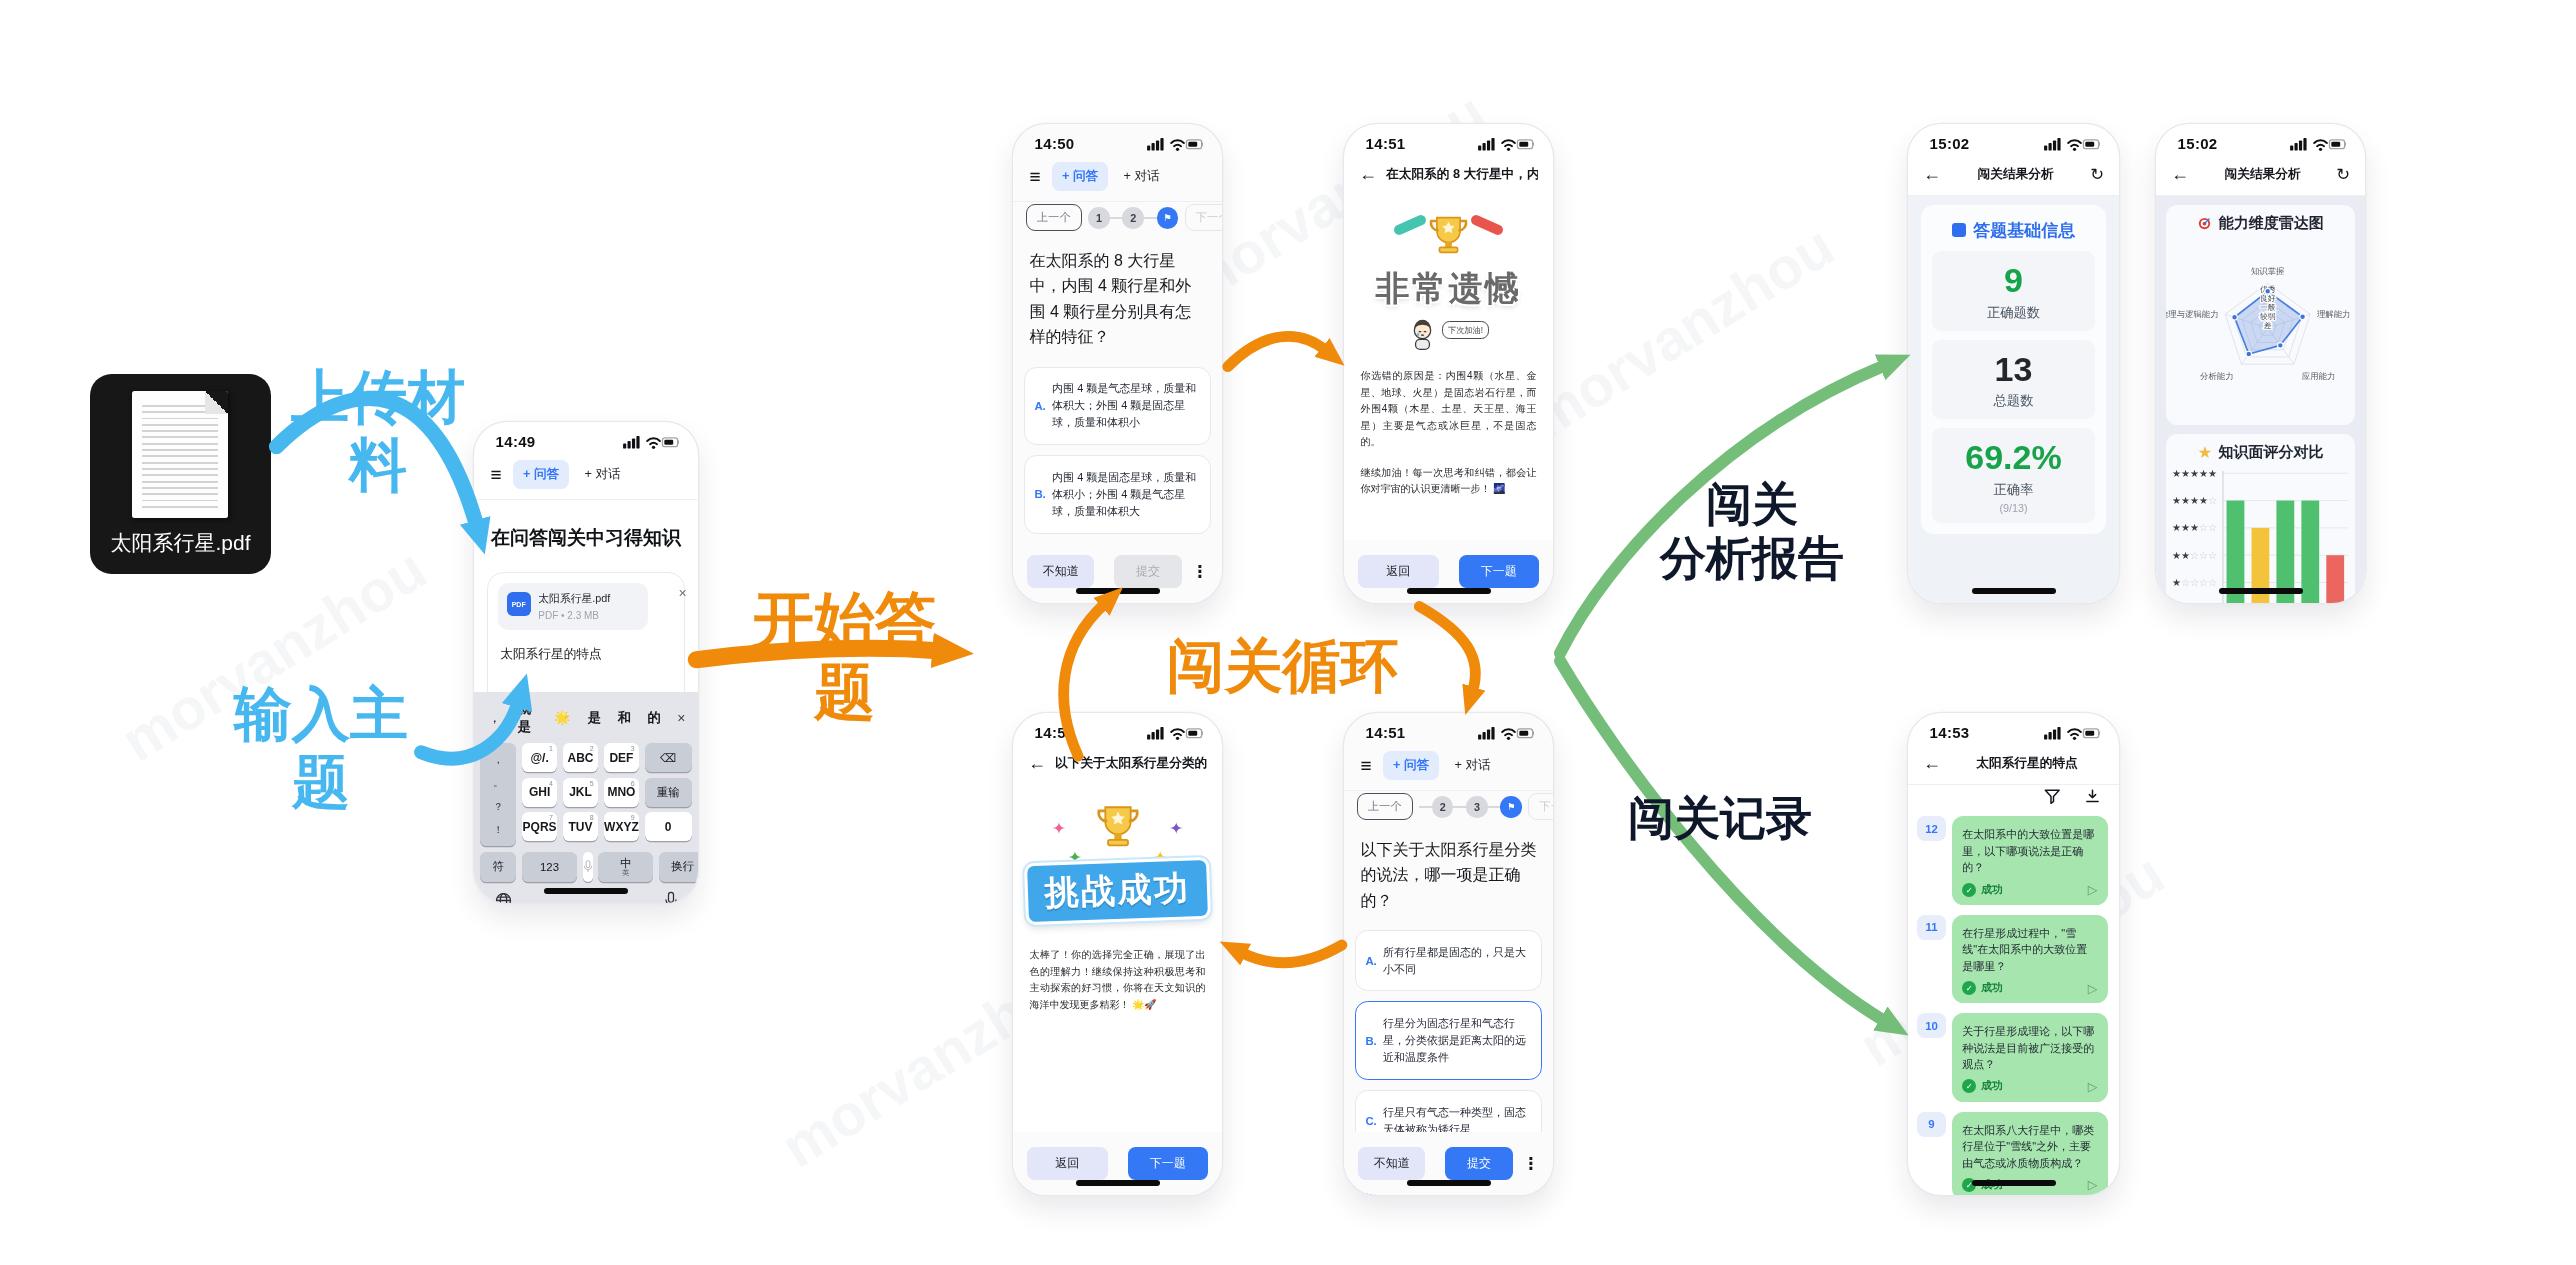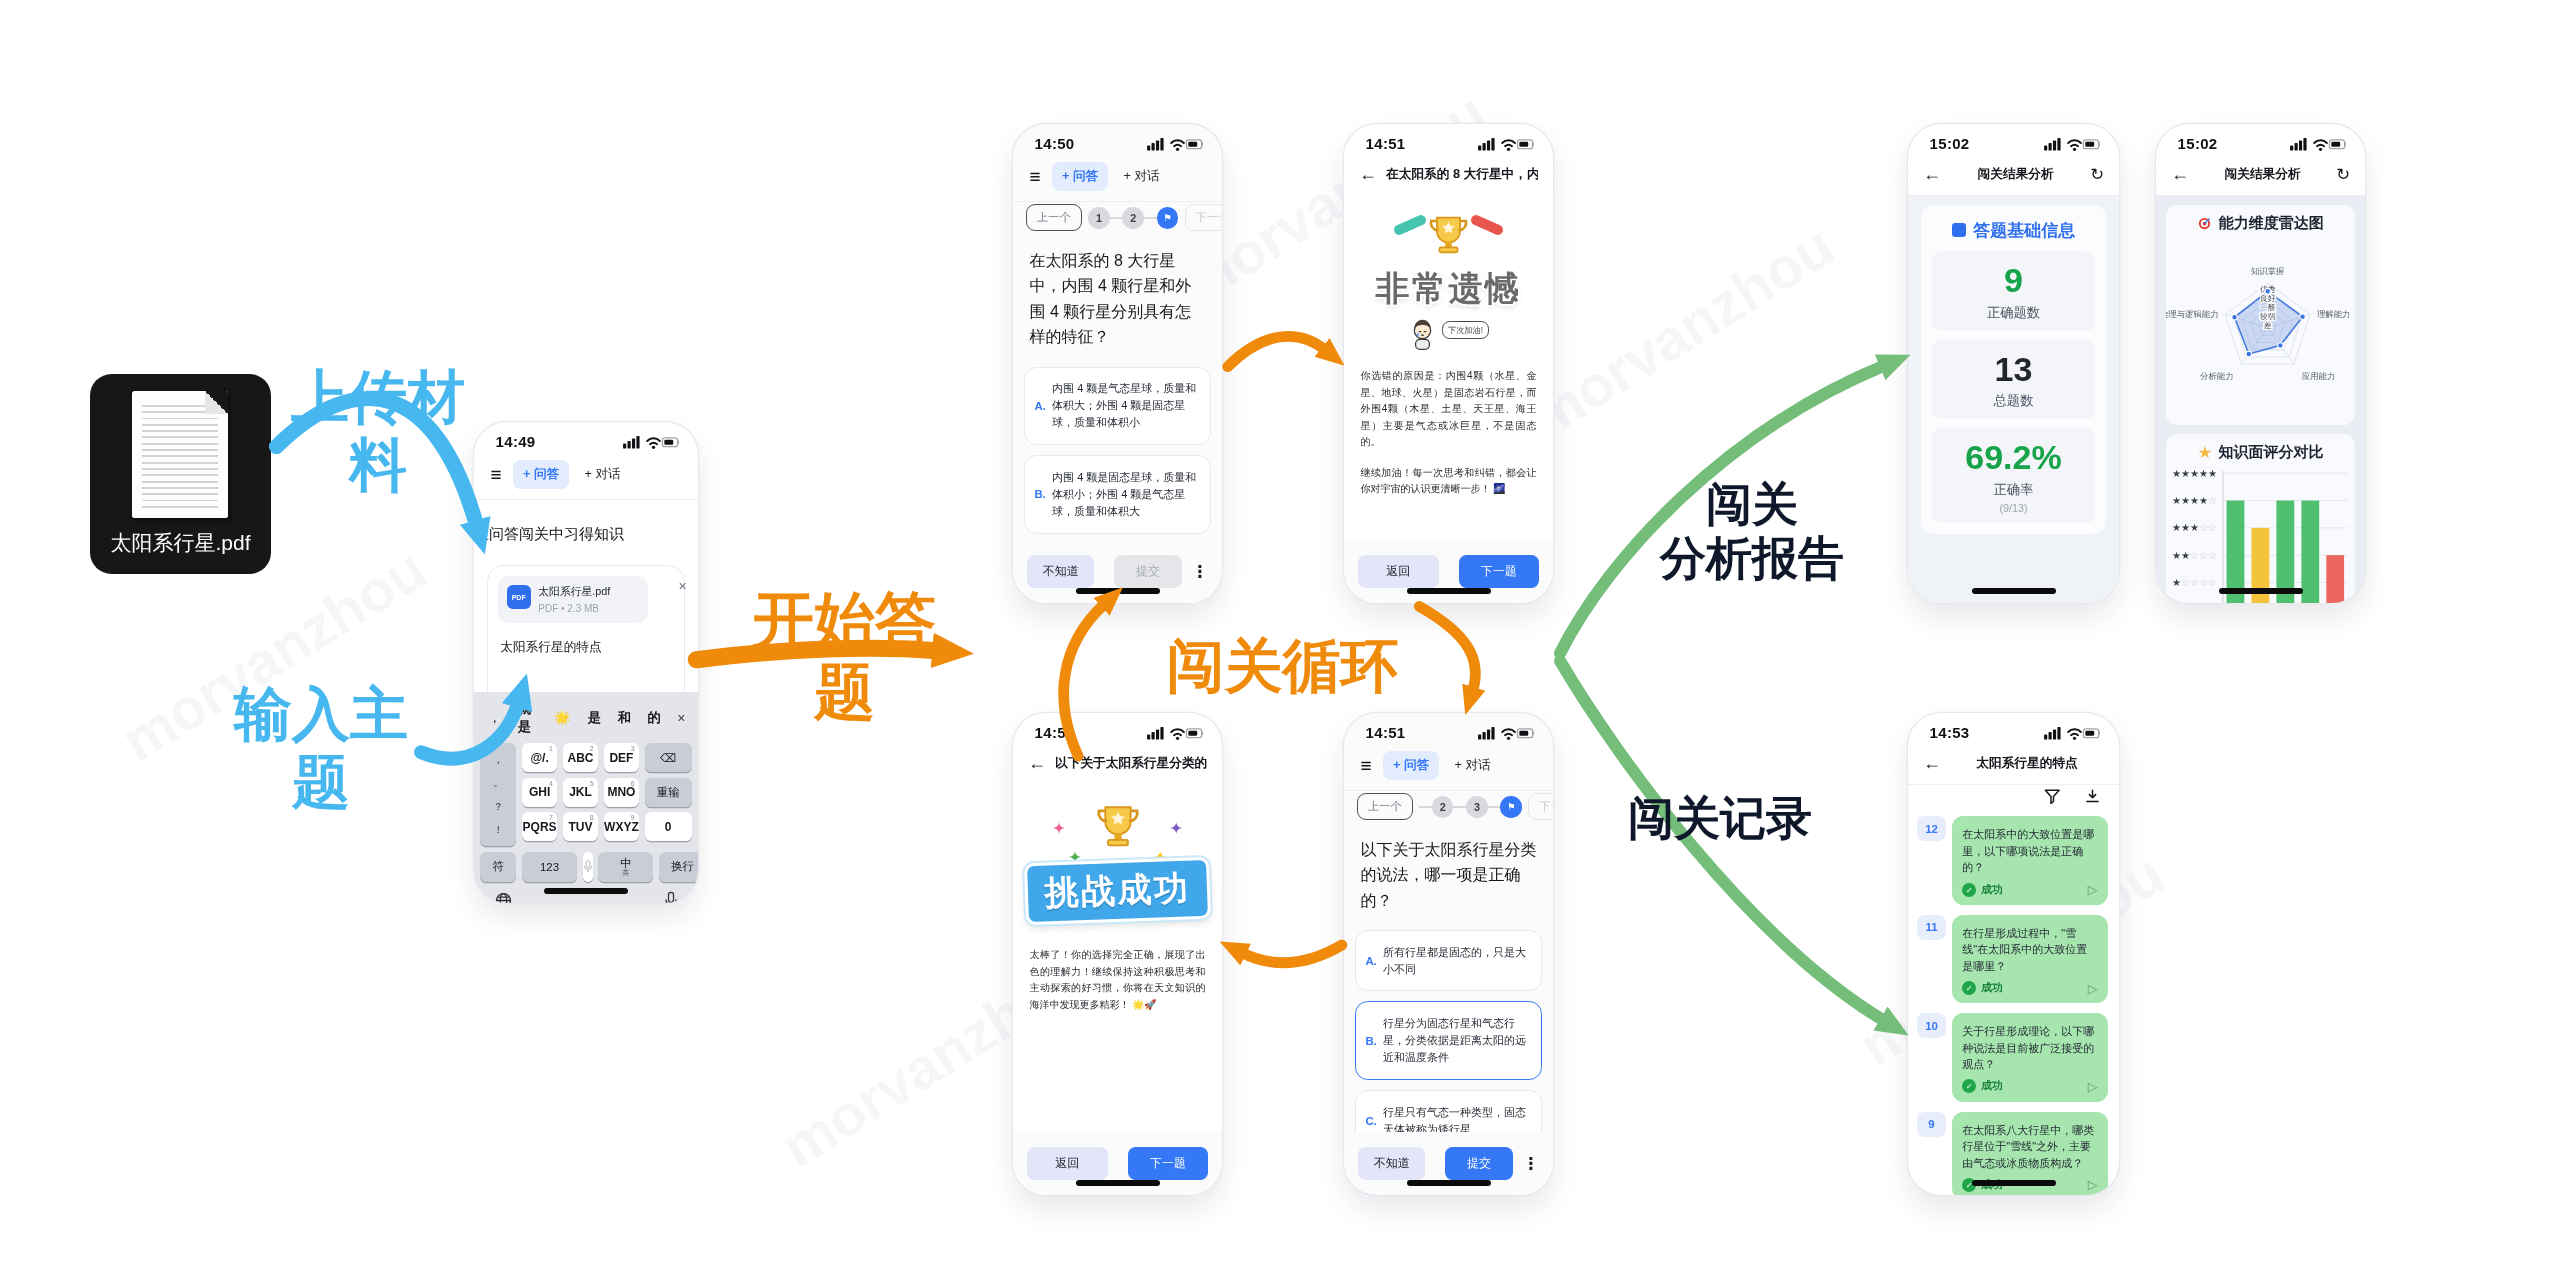--- a/index.html
+++ b/index.html
@@ -69,21 +69,21 @@
   .qfooter { position:absolute; left:0; right:0; bottom:0; height:63px; background:#FBFBFC;
              display:flex; align-items:center; padding:0 14px; gap:10px; z-index:25; }
   .btn { border-radius:7.6px; font-size:12px; padding:8.2px 0; text-align:center; }
   .btn-soft { background:#E3E6F8; color:#20242c; width:81px; }
   .btn-gray { background:#E5E6EA; color:#A7ABB3; width:81px; }
   .btn-blue { background:#3478F6; color:#fff; width:81px; }
   .dots { font-size:16.5px; color:#15171c; margin-left:auto; font-weight:bold; }
   .qfooter .grow { flex:1; }
 
   
-  .p1title { font-size:15px; font-weight:normal; color:#111318; padding-top:25px; }
+  .p1title { text-align:center; font-size:19px; font-weight:bold; color:#111318; padding-top:25px; }
   .inputcard { margin:21.6px 12.7px 0 12.7px; border:1.3px solid #E8E9ED; border-radius:16.5px; padding:10px; position:relative;
                background:#fff; height:170px; }
   .attach { background:#F2F3F6; border-radius:10px; padding:9px; display:flex; gap:7.6px; width:150px; position:relative; }
   .pdfico { width:24px; height:24px; background:#2F6FED; border-radius:5.7px; color:#fff; font-size:7px; font-weight:bold;
             display:flex; align-items:center; justify-content:center; flex:none; }
   .attach .an { font-size:10.8px; color:#1F2430; }
   .attach .am { font-size:10px; color:#9CA3AF; margin-top:3.2px; }
   .attach .ax { position:absolute; right:-39px; top:1.3px; color:#6B7280; font-size:14px; }
   .topictxt { font-size:12.7px; color:#15171c; margin-top:16.5px; margin-left:2.5px; }
   .inputtools { position:absolute; right:11.4px; bottom:10px; display:flex; gap:18px; align-items:center; }

